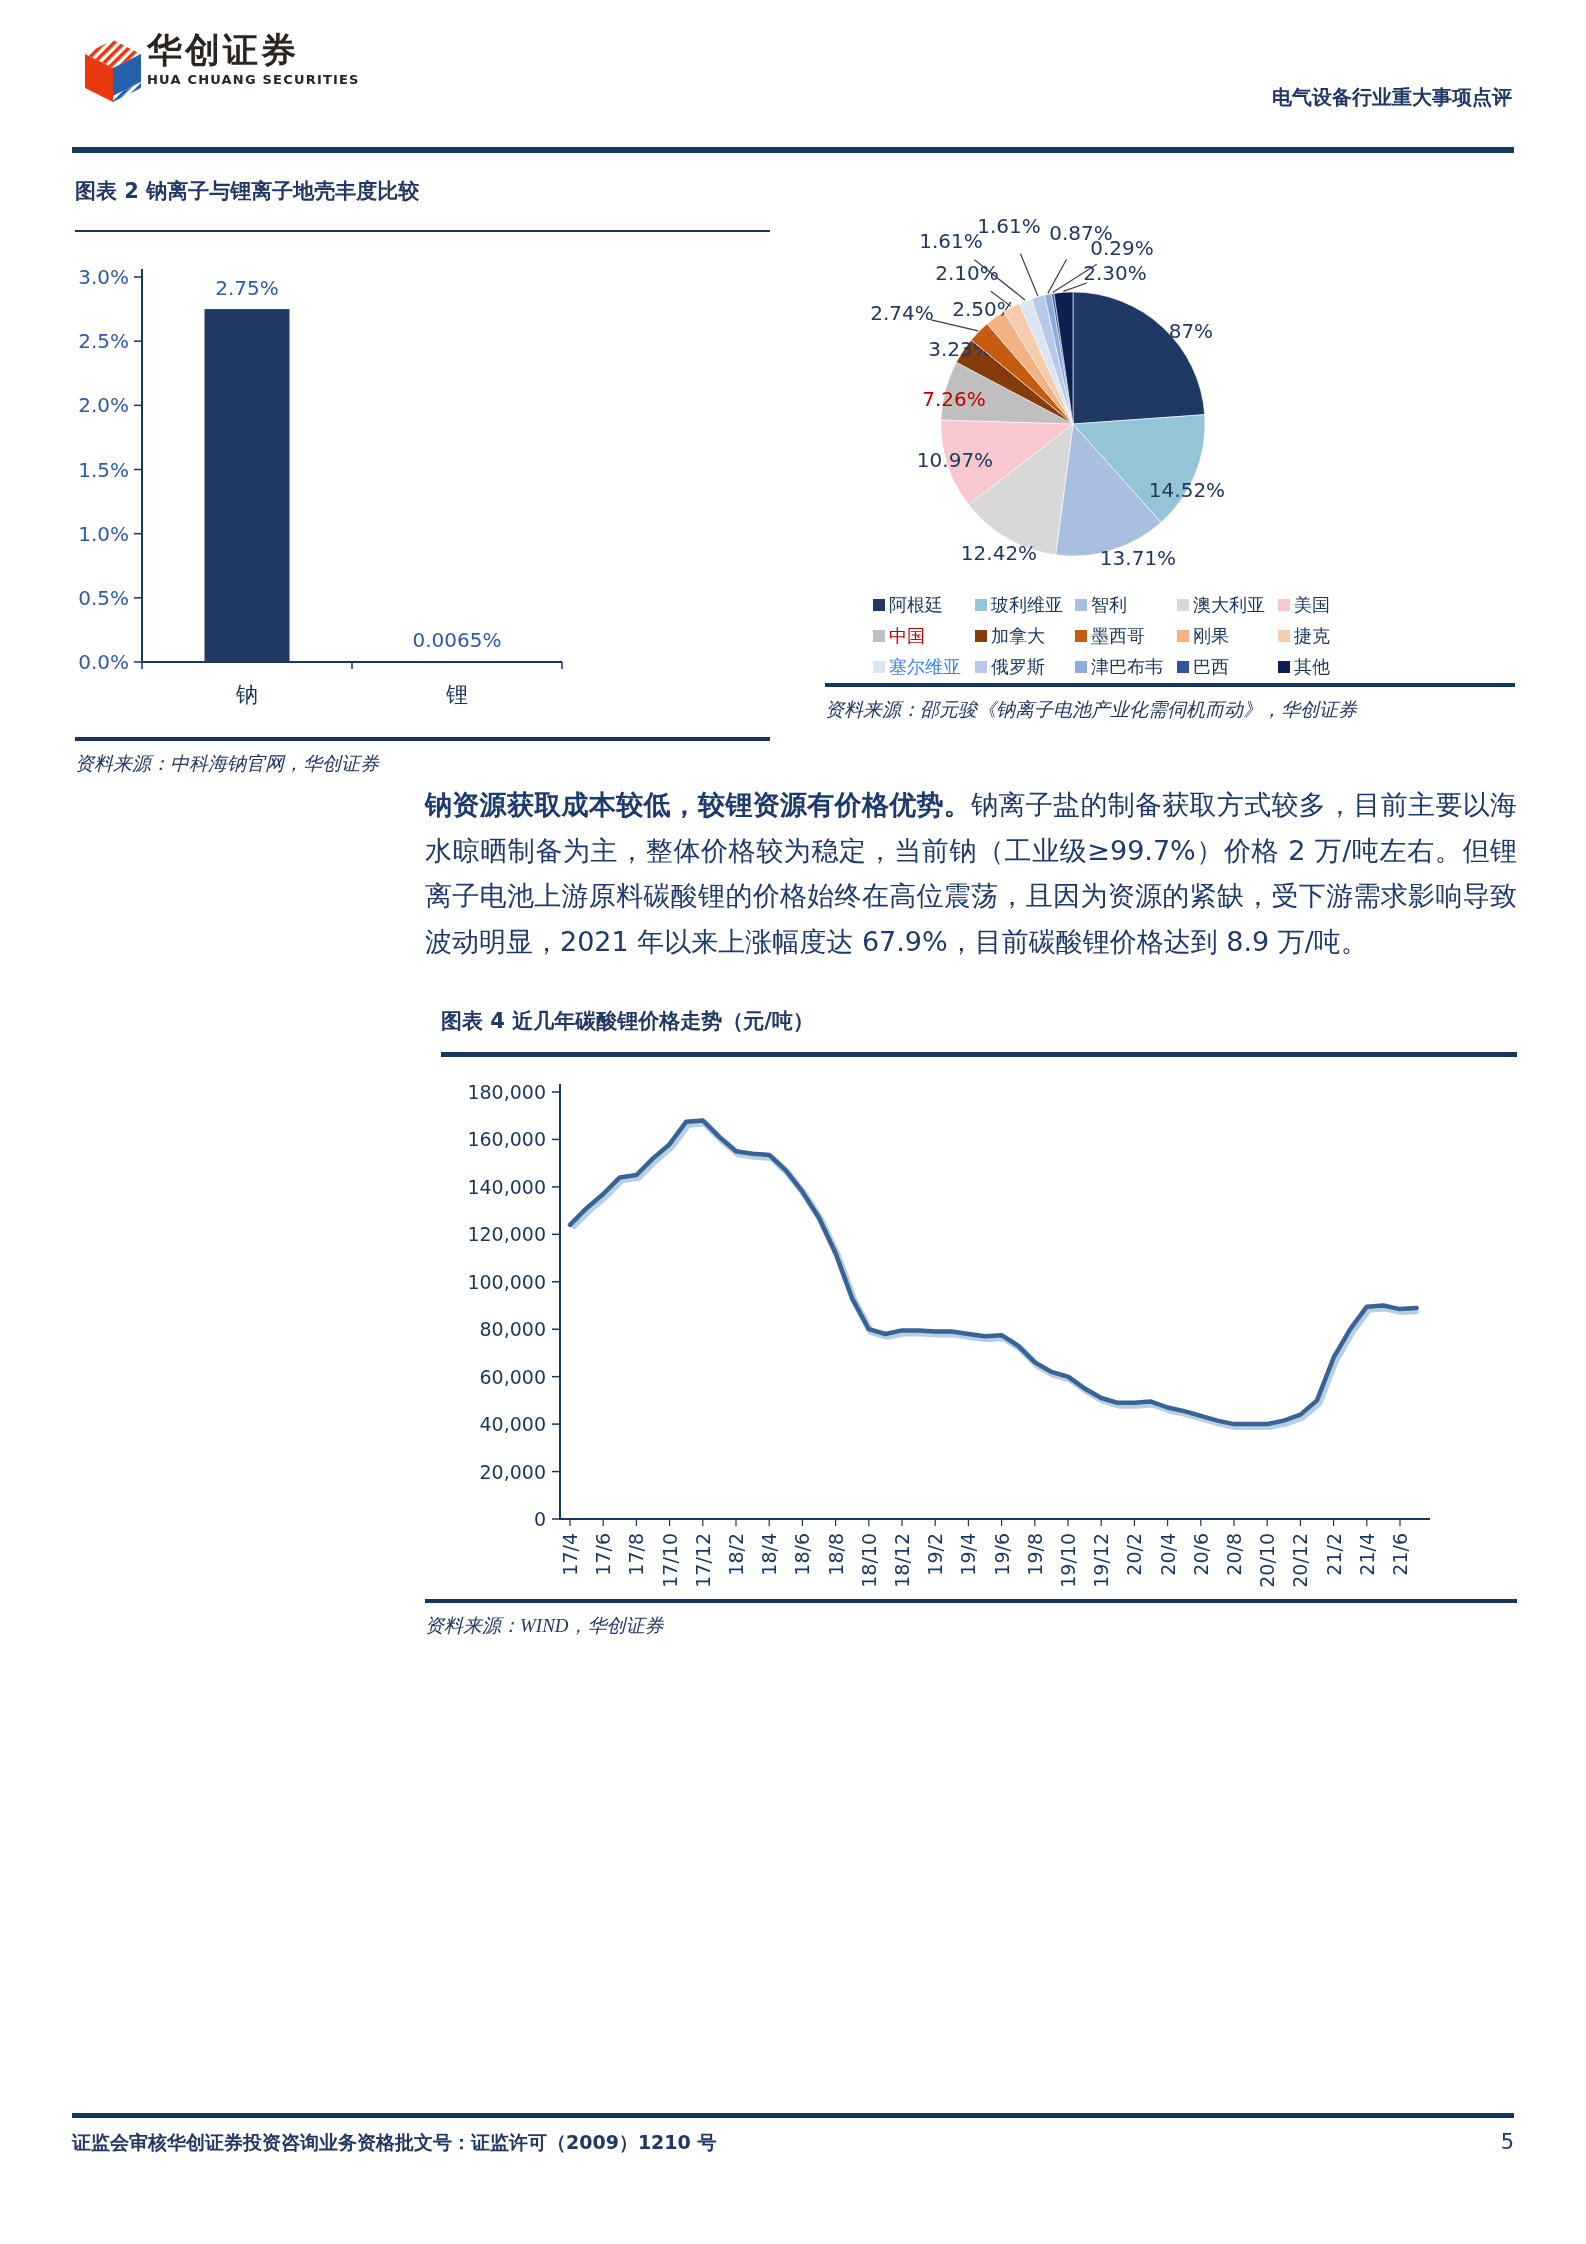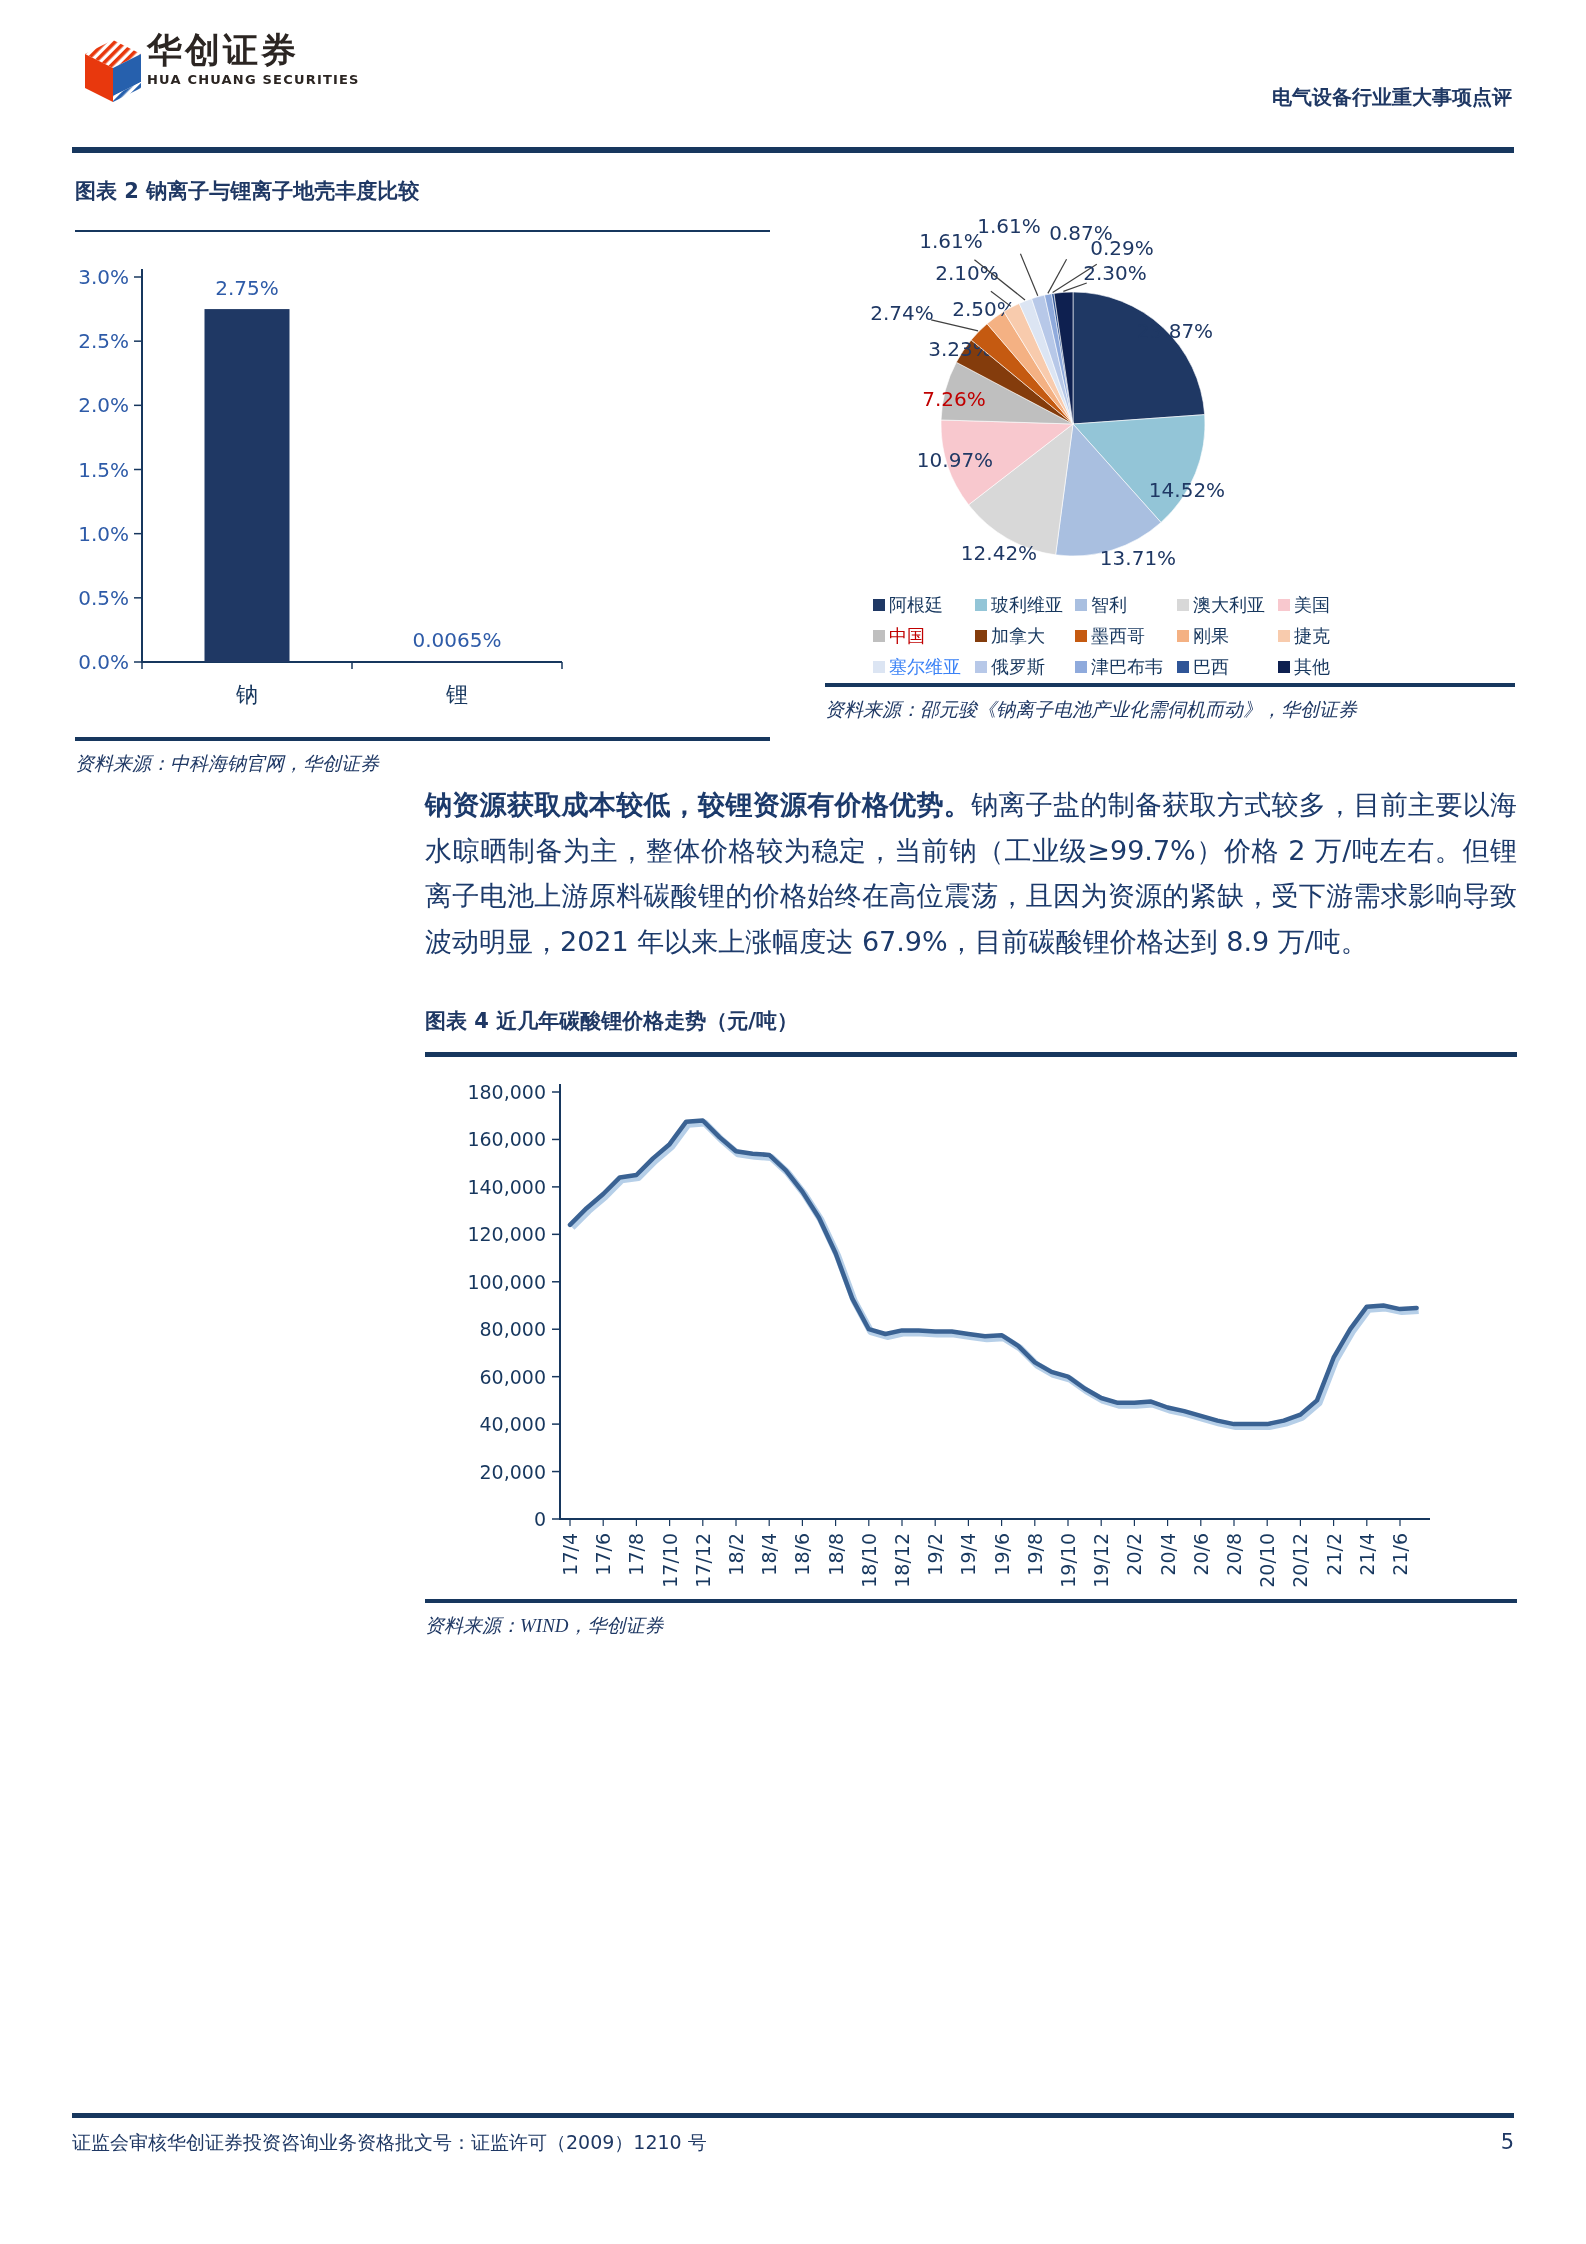--- a/index.html
+++ b/index.html
@@ -8,39 +8,39 @@
   
   .logo-wrap{position:absolute;left:75px;top:30px;display:flex;align-items:flex-start;gap:4px;}
   .logo-text-cn{font-size:35px;font-weight:bold;color:#2b2522;letter-spacing:3px;line-height:40px;}
   .logo-text-en{font-size:13px;font-weight:bold;color:#2b2522;letter-spacing:1.2px;margin-top:2px;}
   .header-right{position:absolute;right:74px;top:84px;font-size:20px;font-weight:bold;color:#1F3864;}
   .header-rule{position:absolute;left:72px;top:147px;width:1442px;height:6px;background:#17375E;}
   
   .figure{position:absolute;}
   .fig-title{font-size:21px;font-weight:bold;color:#1F3864;line-height:26px;padding-bottom:26px;
              border-bottom:2px solid #17375E;}
-  .fig-title.thick{padding-bottom:18px;border-bottom:5px solid #17375E;}
+  .fig-title.thick{padding-bottom:18px;border-bottom:5px solid #17375E;margin-left:16px;}
   .fig-body{position:relative;}
   .fig-rule{height:4px;background:#17375E;}
   .fig-source{margin-top:10px;font-size:19px;font-style:italic;color:#1F3864;
               font-family:"Liberation Serif","DejaVu Serif",serif;}
   
   .body-para{position:absolute;left:425px;top:782px;width:1092px;font-size:27px;line-height:45.5px;
              color:#1C3A6B;text-align:justify;}
   .body-para b{font-weight:bold;}
   
   .pie-legend{position:absolute;left:48px;top:415px;width:620px;display:grid;
               grid-template-columns:102px 100px 102px 101px auto;row-gap:7px;font-size:18px;}
   .legend-item{display:flex;align-items:center;gap:4px;white-space:nowrap;}
   .legend-swatch{width:12px;height:12px;flex:0 0 12px;display:inline-block;}
   
   .footer-rule{position:absolute;left:72px;top:2113px;width:1442px;height:5px;background:#17375E;}
   .footer-row{position:absolute;left:72px;top:2130px;width:1442px;display:flex;
               justify-content:space-between;align-items:flex-start;}
-  .footer-left{font-size:19px;font-weight:normal;color:#1F3864;}
+  .footer-left{font-size:19px;font-weight:bold;color:#1F3864;}
   .footer-page{font-size:21px;color:#1F3864;}
   svg{display:block;}
 </style>
 </head>
 <body>
 
 <div class="page">
 
   <div class="logo-wrap">
     <span>

